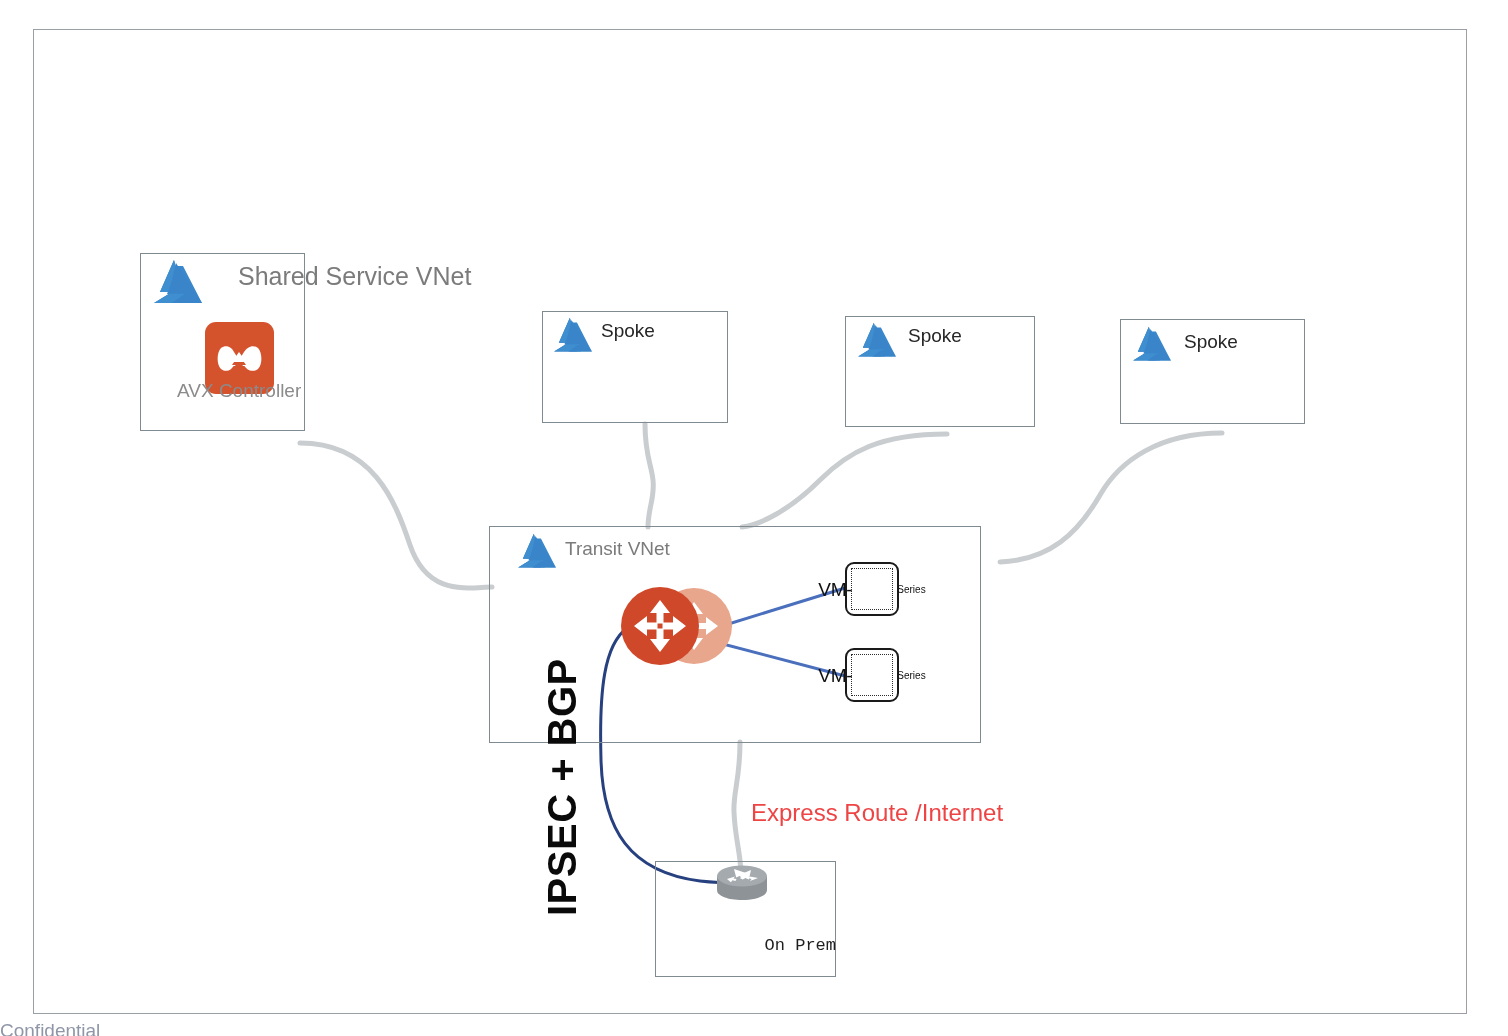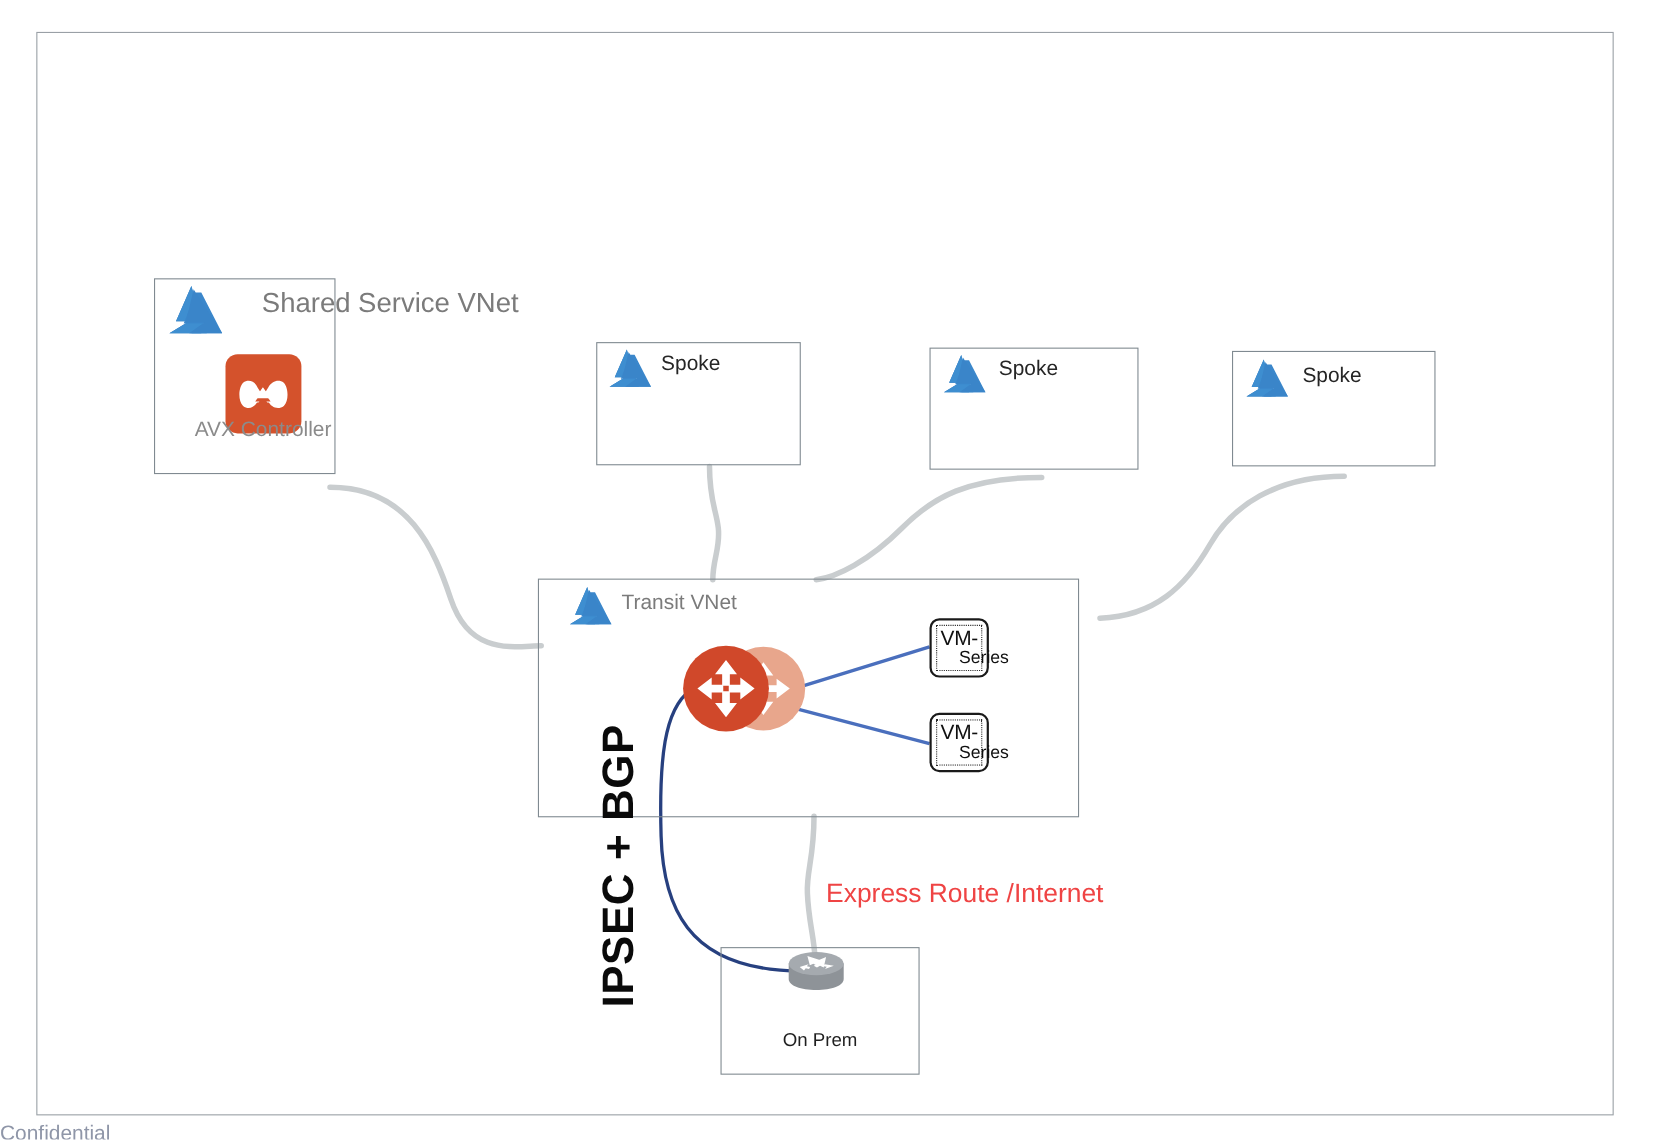--- a/index.html
+++ b/index.html
@@ -97,32 +97,32 @@
     border: 2.4px solid #1a1a1a;
     border-radius: 9px;
     background: #ffffff;
   }
   .vm-inner {
     position: absolute;
     left: 4px; top: 4px; right: 4px; bottom: 4px;
     border: 1.6px dotted #2b2b2b;
     box-sizing: border-box;
     display: flex;
-    flex-direction: column;
+    flex-direction: row;
     align-items: center;
     justify-content: center;
     line-height: 1;
   }
   .vm-line1 {
     font-size: 19px;
     color: #101010;
     letter-spacing: -0.3px;
   }
   .vm-line2 {
-    font-size: 16px;
+    font-size: 10px;
     color: #101010;
     margin-top: 1px;
     margin-left: 45px;
   }
 
   
   .ipsec-label {
     position: absolute;
     transform-origin: left top;
     transform: rotate(-90deg);
@@ -140,21 +140,22 @@
     color: #ef4444;
     white-space: nowrap;
   }
 
   
   .onprem-label {
     position: absolute;
     font-size: 17px;
     color: #1f1f1f;
     white-space: nowrap;
-    text-align: center;
+    text-align: right;
+    font-family: Liberation Mono, monospace;
   }
   .onprem-router {
     position: absolute;
   }
 
   
   .footer-text {
     position: absolute;
     left: 0px; top: 1020px;
     font-size: 19px;

